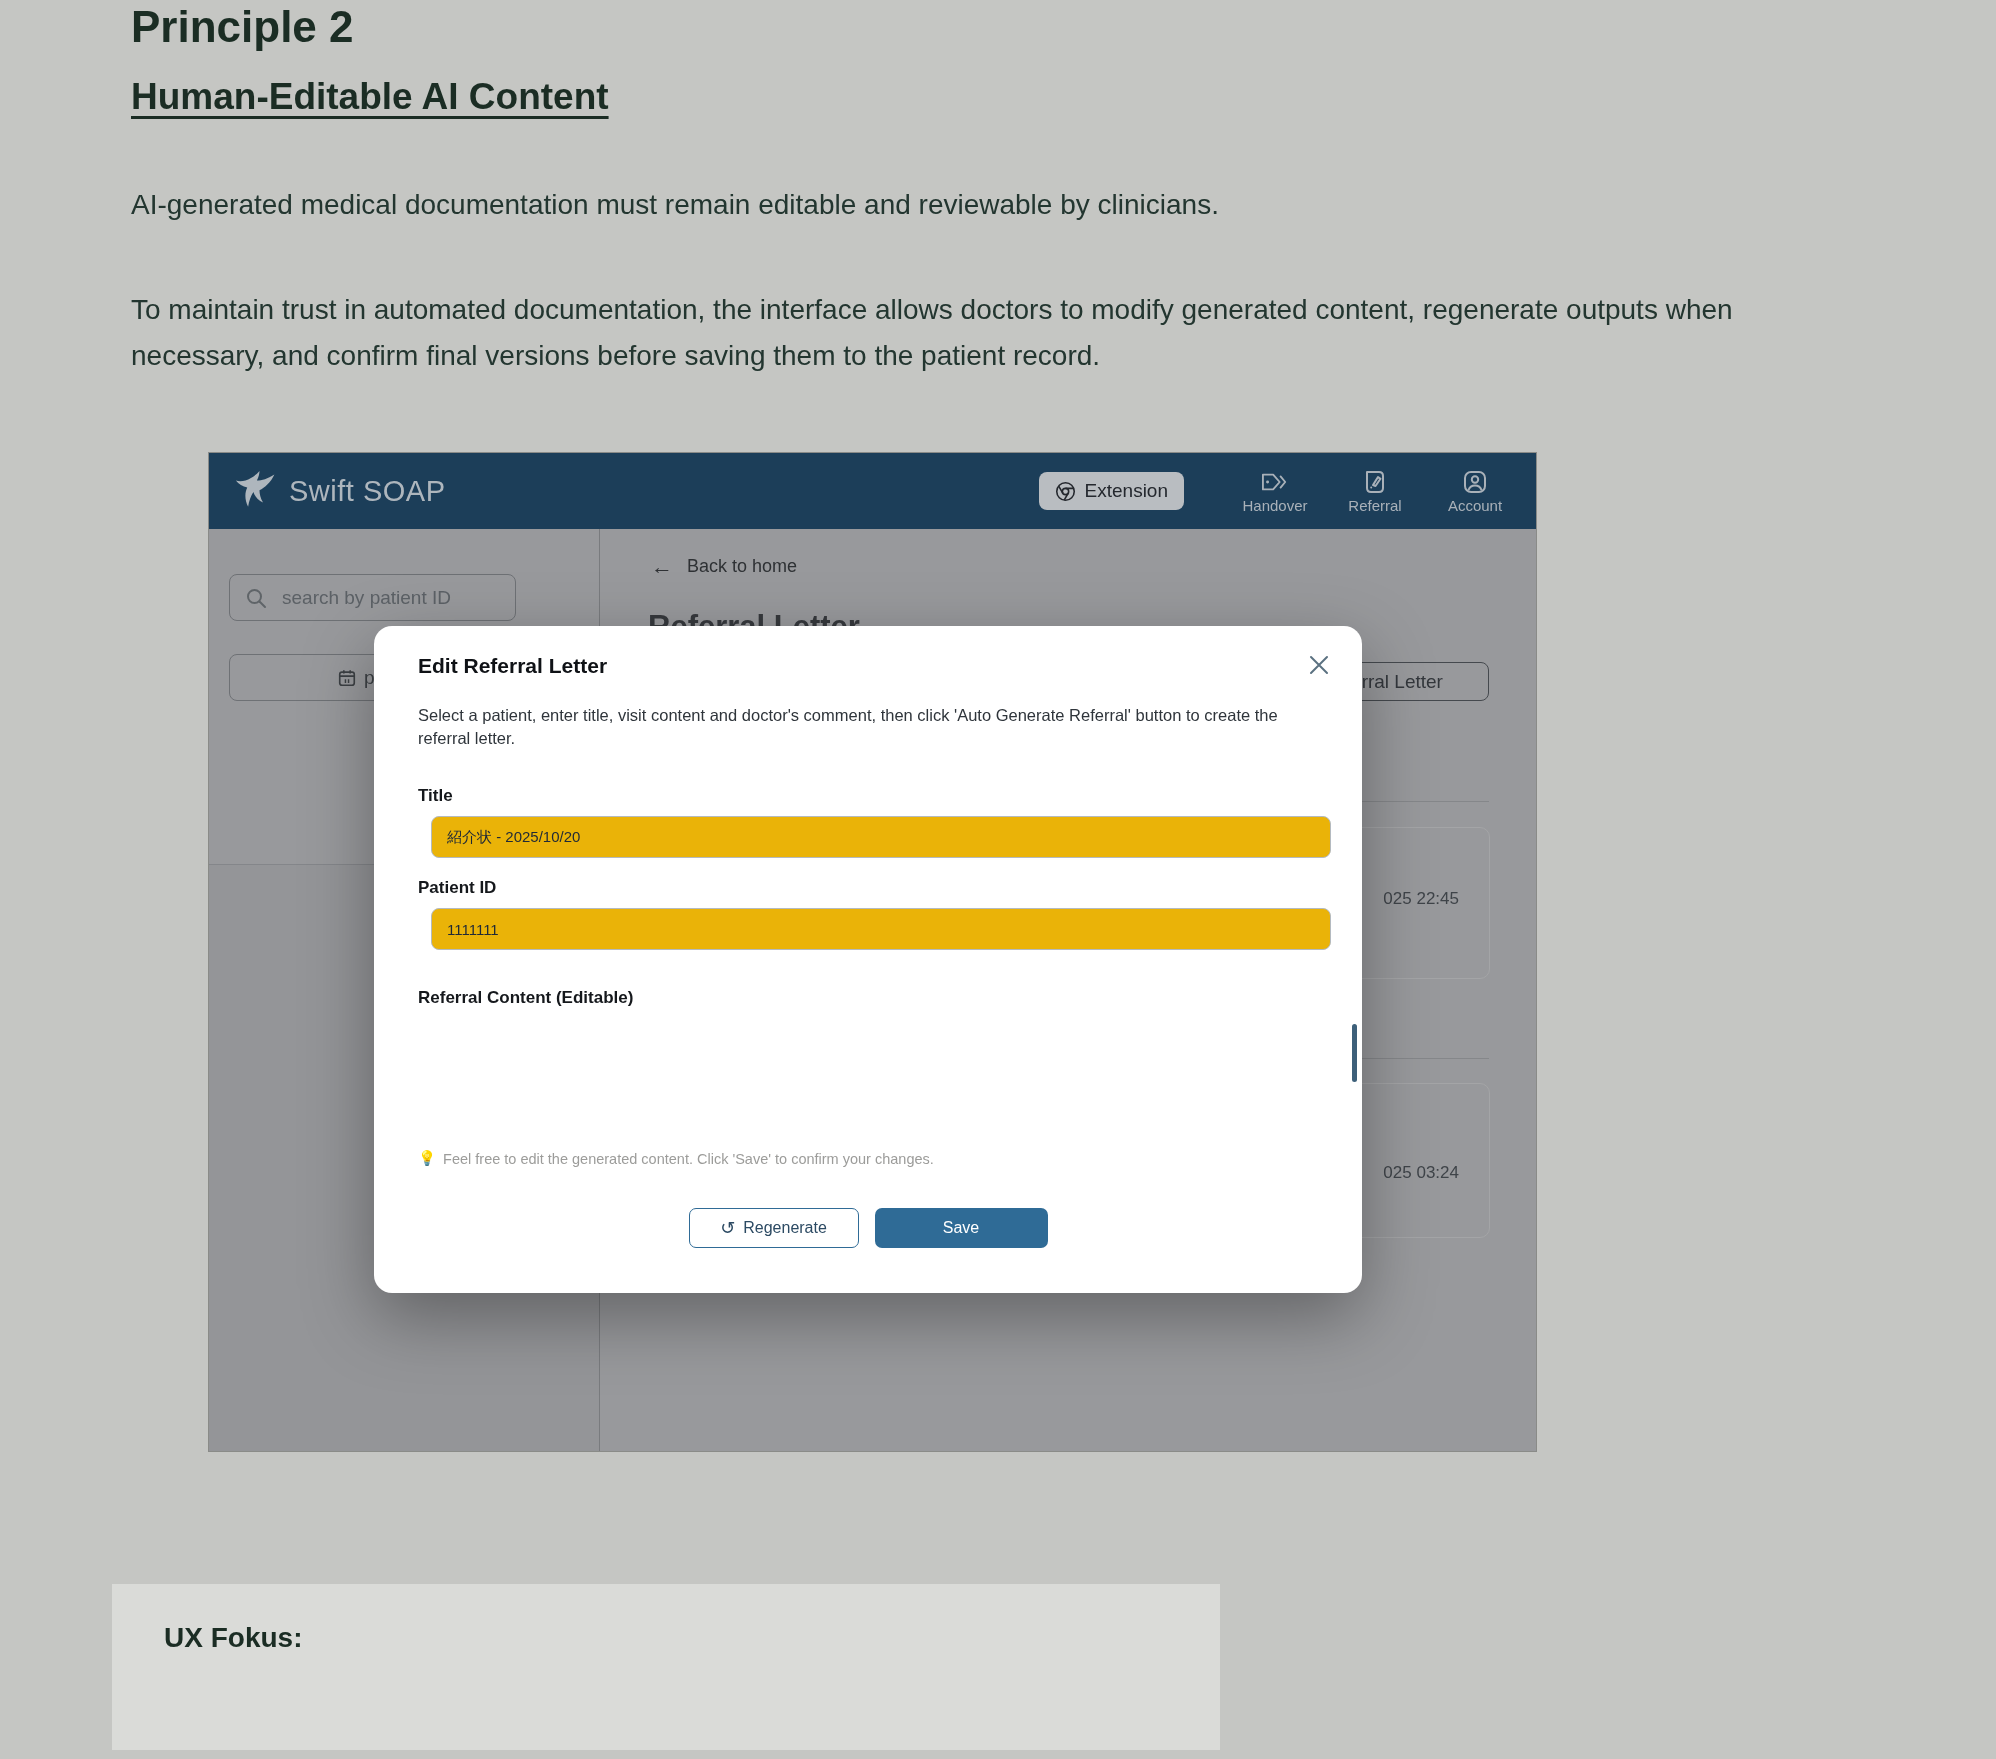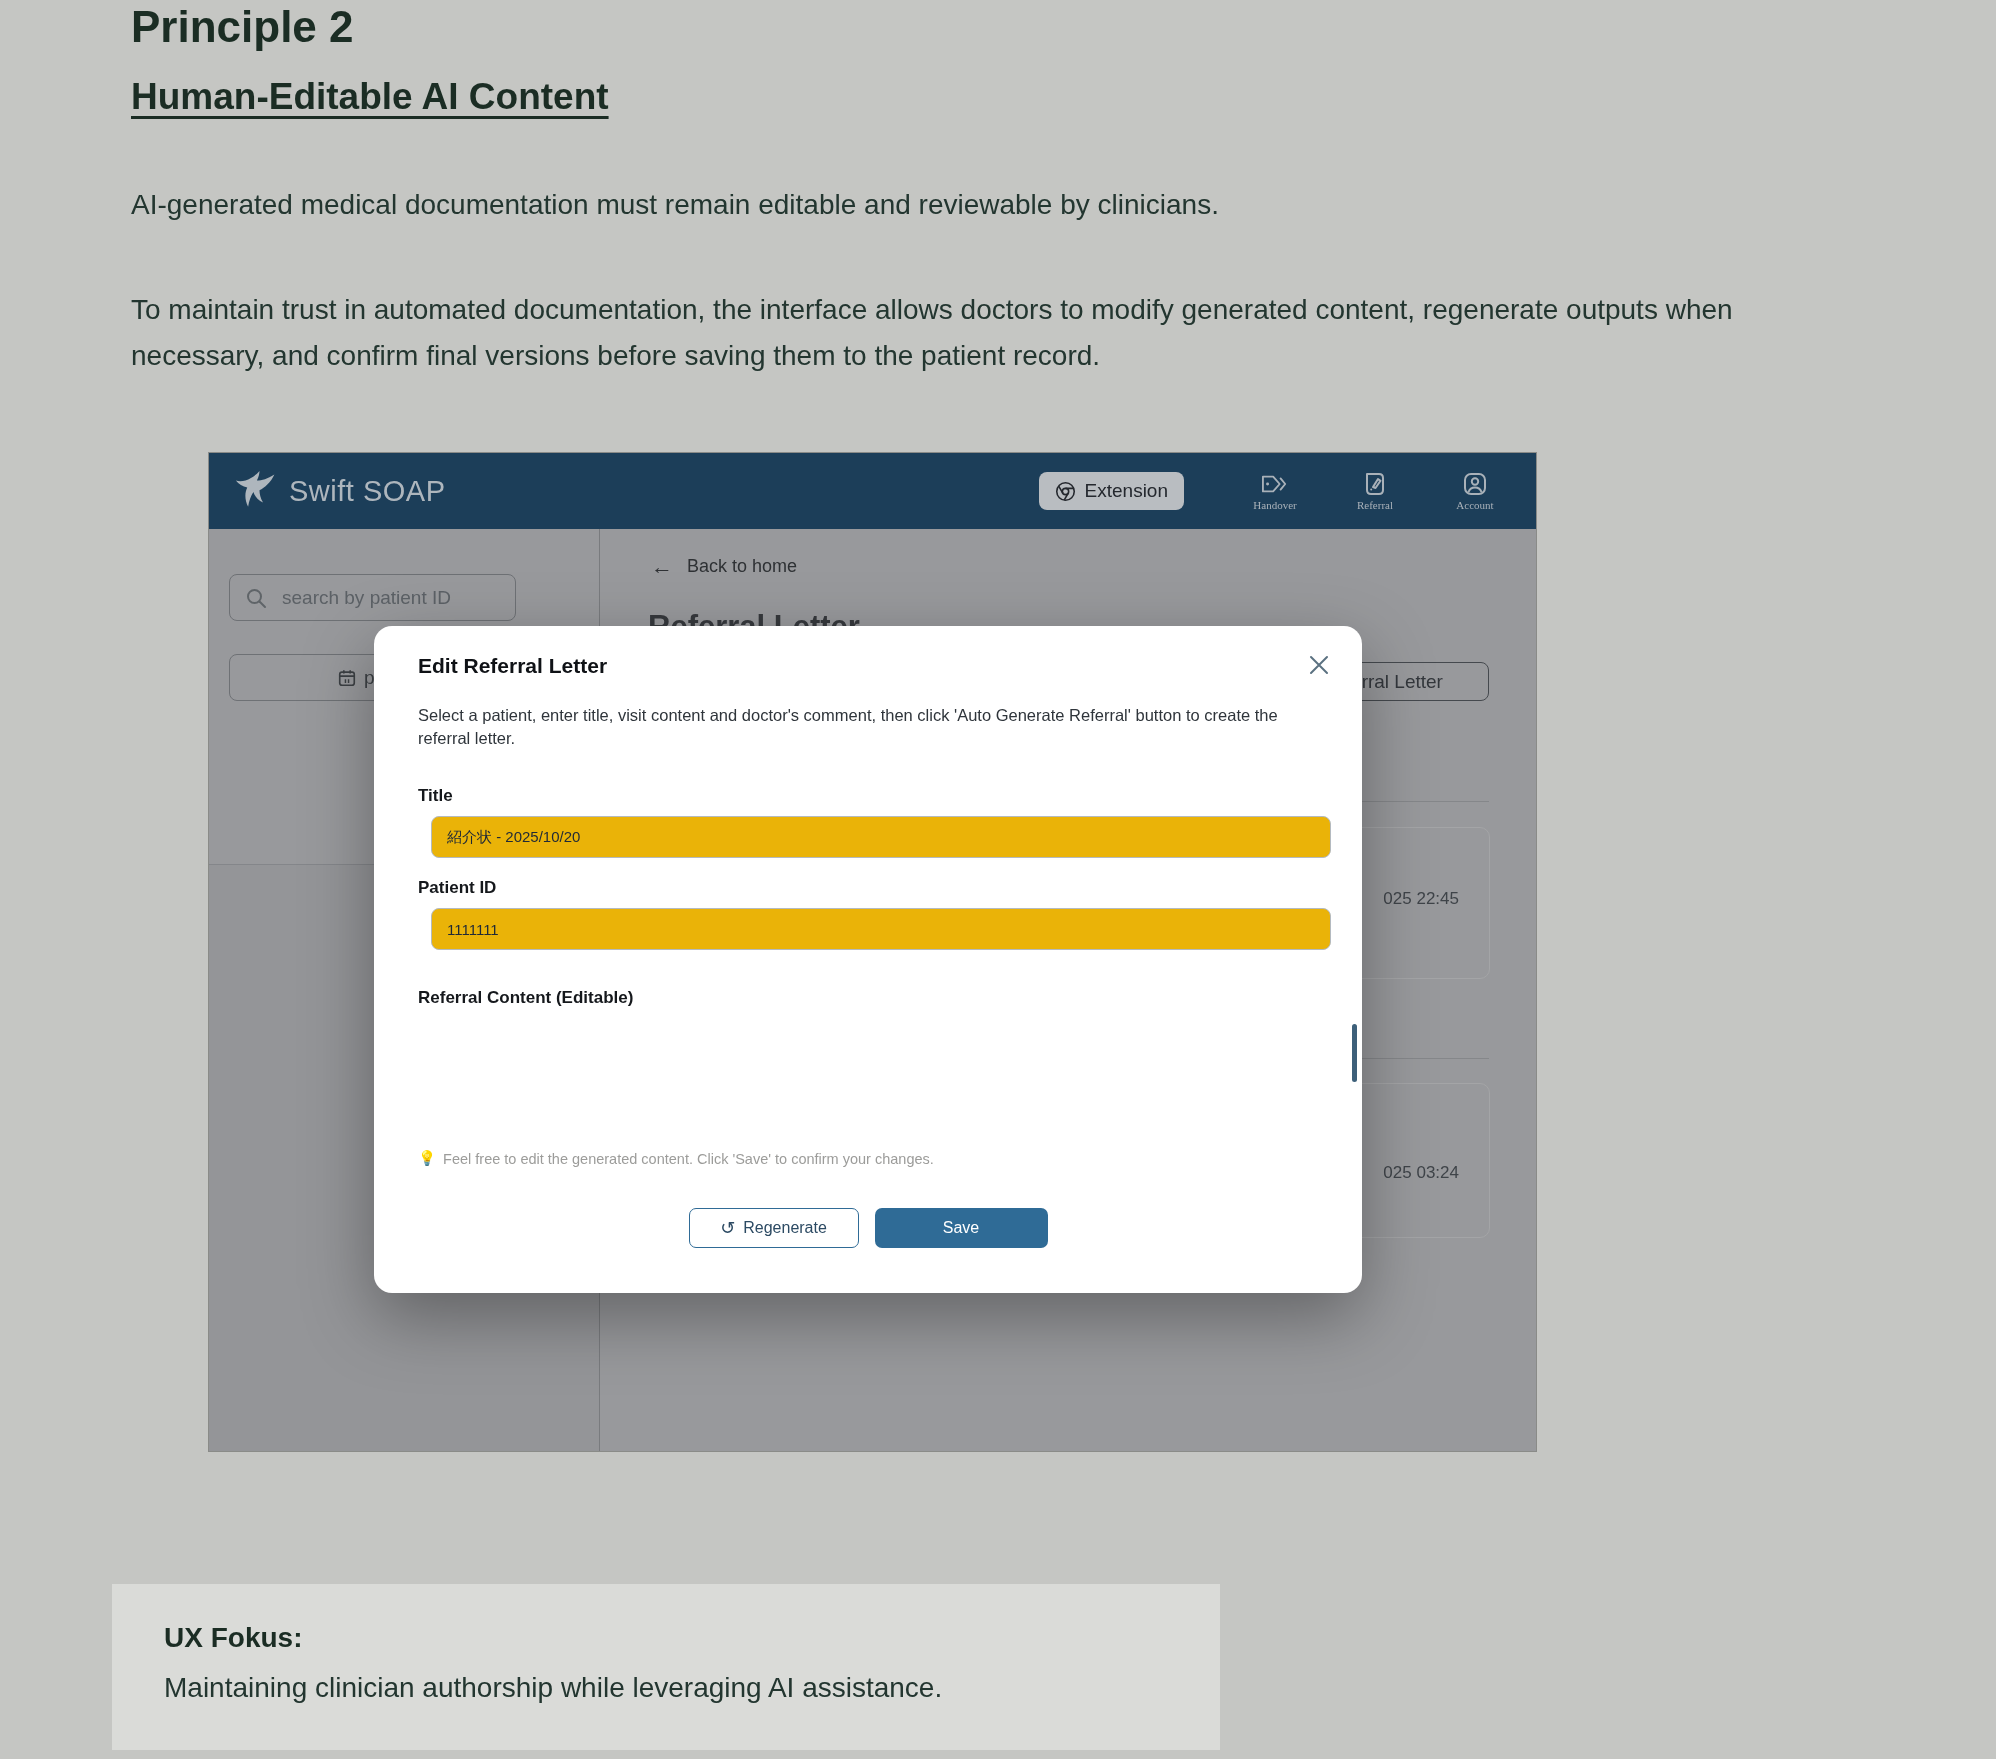--- a/index.html
+++ b/index.html
@@ -17,21 +17,21 @@
 
   
   .app{position:absolute;left:208px;top:452px;width:1329px;height:1000px;background:#98999c;border:1px solid #8a8b88;box-sizing:border-box;overflow:hidden;}
   .app-header{height:76px;background:#1c3e59;display:flex;align-items:center;padding:0 26px;box-sizing:border-box;}
   .brand{display:flex;align-items:center;gap:12px;}
   .brand-name{color:#aeb6bd;font-size:29px;letter-spacing:.5px;}
   .header-right{margin-left:auto;display:flex;align-items:center;gap:34px;}
   .ext-btn{display:flex;align-items:center;gap:9px;background:#b9bdc1;border-radius:8px;padding:8px 16px;color:#24282e;font-size:19px;cursor:pointer;}
   .nav-items{display:flex;align-items:flex-start;gap:30px;margin-left:22px;}
   .nav-item{display:flex;flex-direction:column;align-items:center;gap:2px;color:#a9b1b9;cursor:pointer;width:70px;}
-  .nav-item .lbl{font-size:11px;color:#a9b1b9;font-family:Liberation Serif, serif;}
+  .nav-item .lbl{font-size:15px;color:#a9b1b9;}
   .app-body{display:flex;height:924px;}
   .app-sidebar{width:391px;box-sizing:border-box;border-right:1px solid #797b7e;background:#98999c;position:relative;}
   .side-search{position:absolute;left:20px;top:45px;width:287px;height:47px;box-sizing:border-box;border:1.5px solid #6e7175;border-radius:8px;background:transparent;display:flex;align-items:center;gap:12px;padding:0 14px;}
   .side-search input{border:0;background:transparent;outline:none;font-size:19px;color:#4b5056;width:270px;font-family:inherit;}
   .side-search input::placeholder{color:#5c6166;opacity:1;}
   .side-btn{position:absolute;left:20px;top:125px;width:352px;height:47px;box-sizing:border-box;border:1.5px solid #6e7175;border-radius:8px;display:flex;align-items:center;gap:7px;padding-left:107px;color:#3c4044;font-size:19px;cursor:pointer;}
   .side-divider{position:absolute;left:0;top:335px;width:100%;height:1px;background:#84868a;}
   .side-panel{position:absolute;left:0;top:336px;width:100%;bottom:0;background:#949598;}
   .app-main{flex:1;position:relative;background:#98999c;}
   .back-link{position:absolute;left:51px;top:27px;display:flex;align-items:center;gap:14px;font-size:18px;color:#2e3134;cursor:pointer;}
@@ -209,14 +209,13 @@
     <div class="btn-regen">
       <span class="rot">↺</span>
       <span>Regenerate</span>
     </div>
     <button class="btn-save">Save</button>
   </div>
 </div>
 
 <div class="ux-box">
   <div class="ux-title">UX Fokus:</div>
-  <div class="ux-text">Maintaining clinician authorship while leveraging AI assistance.</div>
 </div>
 
 </body></html>

